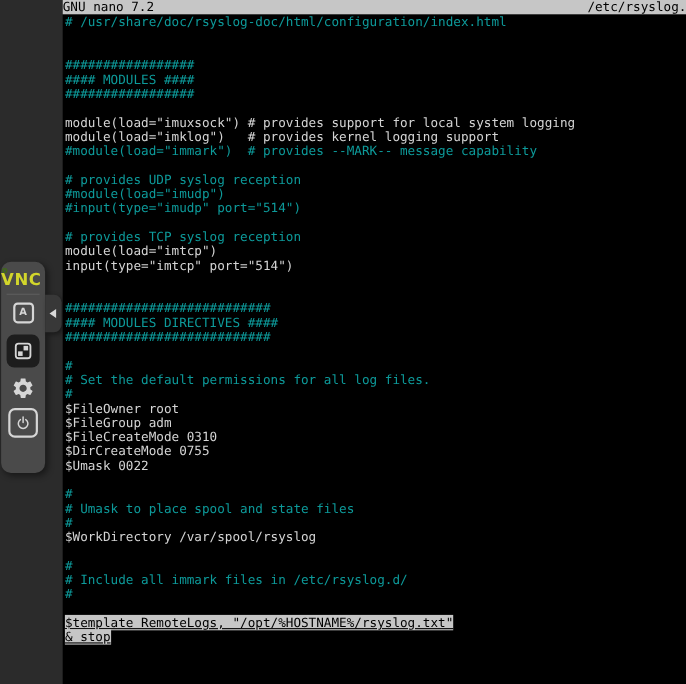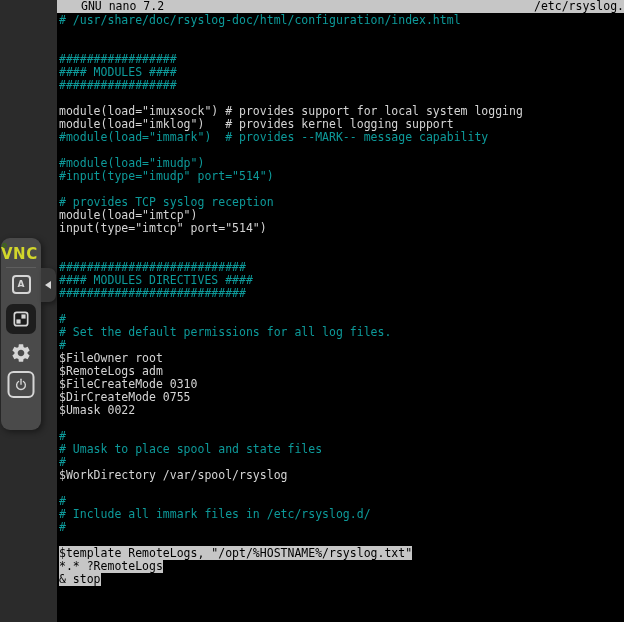--- a/index.html
+++ b/index.html
@@ -9,26 +9,26 @@
     font-family:"DejaVu Sans Mono",monospace;
   }
   
   .side-strip{position:absolute;left:0;top:0;width:57px;height:622px;background:var(--strip_bg,#2b2b2b);}
   
   .terminal{position:absolute;left:57px;top:0;width:567px;height:622px;background:var(--terminal_bg,#000);}
   .titlebar{
     height:13px;line-height:13px;background:var(--titlebar_bg,#c6c6c6);color:var(--titlebar_fg,#000);
     font-size:11.5px;display:flex;justify-content:space-between;white-space:pre;overflow:hidden;
   }
-  .titlebar .app{padding-left:24px;}
+  .titlebar .app{padding-left:0;}
   .editor-lines{padding-left:2px;padding-top:1px;}
   .ln{height:13px;line-height:13px;font-size:11.5px;white-space:pre;}
   .ln .code{color:var(--text,#d4d4d4);}
   .ln .cmt{color:var(--comment,#0d9a9a);}
-  .ln .sel{background:var(--selection_bg,#c6c6c6);color:var(--selection_fg,#000);}
+  .ln .sel{background:var(--selection_bg,#c6c6c6);color:var(--selection_fg,#000);text-decoration:underline;}
   .ln .empty{background:transparent;}
   
   .vnc-panel{
     position:absolute;left:1px;top:238px;width:40px;height:192px;
     background:var(--panel_bg,#4a4a4a);border-radius:9px;
     box-shadow:2px 2px 6px rgba(0,0,0,0.45);
   }
   .logo{position:absolute;top:3px;left:0;right:0;text-align:left;
     font-family:"DejaVu Sans",sans-serif;font-weight:900;line-height:9px;}
   .logo-no{display:block;font-size:8px;color:var(--logo_no,#3f6b16);letter-spacing:1px;transform:translateX(-6px);}
@@ -65,52 +65,52 @@
       <div class="ln"><span class="code empty">&nbsp;</span></div>
       <div class="ln"><span class="code empty">&nbsp;</span></div>
       <div class="ln"><span class="cmt">#################</span></div>
       <div class="ln"><span class="cmt">#### MODULES ####</span></div>
       <div class="ln"><span class="cmt">#################</span></div>
       <div class="ln"><span class="code empty">&nbsp;</span></div>
       <div class="ln"><span class="code">module(load="imuxsock") # provides support for local system logging</span></div>
       <div class="ln"><span class="code">module(load="imklog")   # provides kernel logging support</span></div>
       <div class="ln"><span class="cmt">#module(load="immark")  # provides --MARK-- message capability</span></div>
       <div class="ln"><span class="code empty">&nbsp;</span></div>
+      <div class="ln"><span class="cmt"># provides UDP syslog reception</span></div>
       <div class="ln"><span class="cmt">#module(load="imudp")</span></div>
       <div class="ln"><span class="cmt">#input(type="imudp" port="514")</span></div>
       <div class="ln"><span class="code empty">&nbsp;</span></div>
       <div class="ln"><span class="cmt"># provides TCP syslog reception</span></div>
       <div class="ln"><span class="code">module(load="imtcp")</span></div>
       <div class="ln"><span class="code">input(type="imtcp" port="514")</span></div>
       <div class="ln"><span class="code empty">&nbsp;</span></div>
       <div class="ln"><span class="code empty">&nbsp;</span></div>
       <div class="ln"><span class="cmt">###########################</span></div>
       <div class="ln"><span class="cmt">#### MODULES DIRECTIVES ####</span></div>
       <div class="ln"><span class="cmt">###########################</span></div>
       <div class="ln"><span class="code empty">&nbsp;</span></div>
       <div class="ln"><span class="cmt">#</span></div>
       <div class="ln"><span class="cmt"># Set the default permissions for all log files.</span></div>
       <div class="ln"><span class="cmt">#</span></div>
       <div class="ln"><span class="code">$FileOwner root</span></div>
-      <div class="ln"><span class="code">$RemoteLogs adm</span></div>
+      <div class="ln"><span class="code">$FileGroup adm</span></div>
       <div class="ln"><span class="code">$FileCreateMode 0310</span></div>
       <div class="ln"><span class="code">$DirCreateMode 0755</span></div>
       <div class="ln"><span class="code">$Umask 0022</span></div>
       <div class="ln"><span class="code empty">&nbsp;</span></div>
       <div class="ln"><span class="cmt">#</span></div>
       <div class="ln"><span class="cmt"># Umask to place spool and state files</span></div>
       <div class="ln"><span class="cmt">#</span></div>
       <div class="ln"><span class="code">$WorkDirectory /var/spool/rsyslog</span></div>
       <div class="ln"><span class="code empty">&nbsp;</span></div>
       <div class="ln"><span class="cmt">#</span></div>
       <div class="ln"><span class="cmt"># Include all immark files in /etc/rsyslog.d/</span></div>
       <div class="ln"><span class="cmt">#</span></div>
       <div class="ln"><span class="code empty">&nbsp;</span></div>
       <div class="ln"><span class="sel">$template RemoteLogs, "/opt/%HOSTNAME%/rsyslog.txt"</span></div>
-      <div class="ln"><span class="sel">*.* ?RemoteLogs</span></div>
       <div class="ln"><span class="sel">&amp; stop</span></div>
     </div>
 </div>
 
 <div class="vnc-panel">
   <div class="logo">
     <span class="logo-no">no</span>
     <span class="logo-vnc">VNC</span>
   </div>
   <div class="sep"></div>

